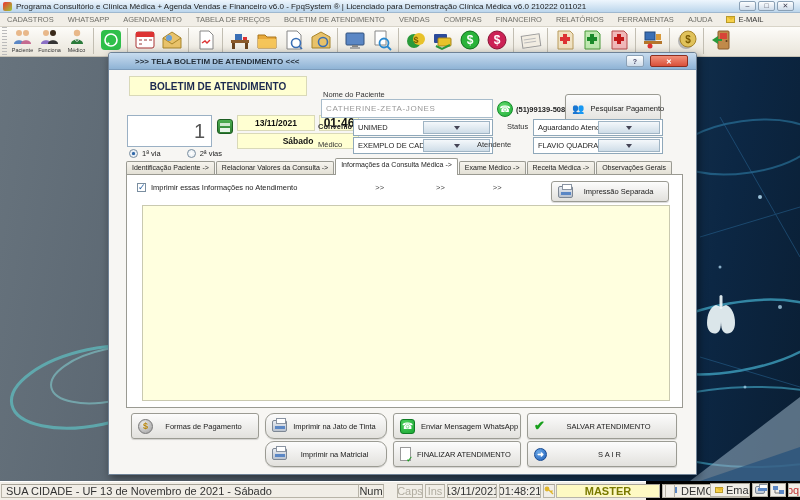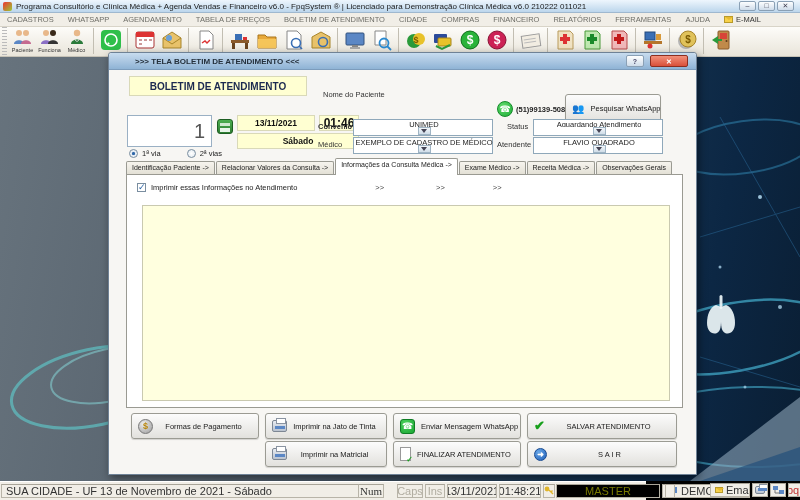--- a/index.html
+++ b/index.html
@@ -40,21 +40,21 @@
     background:linear-gradient(100deg,#67737d 0%,#57636e 30%,#3c4b5a 52%,#16334f 72%,#0c2744 86%,#0a1e33 100%); }
   .desktop svg { position:absolute; left:0; top:0; }
 
   
   .statusbar { position:absolute; left:0; top:481px; width:646px; height:19px;
     background:#f1eee7; border-top:1px solid #fff; font-size:11px; color:#333; }
   .sb-panel { position:absolute; top:2px; height:14px; border:1px solid #b8b4a8;
     border-top-color:#a8a498; background:#f1eee7; display:flex; align-items:center;
     padding:0 4px; white-space:nowrap; overflow:hidden; }
   .sb-dim { color:#b0aca0; }
-  .sb-green { background:#000000; justify-content:center; color:#7a7a00; font-weight:normal; }
+  .sb-green { background:#fef9c3; justify-content:center; color:#7a7a00; font-weight:bold; }
   .sb-red { color:#c03030; }
   .mini { display:inline-block; flex:0 0 auto; }
 
   
   .dialog { position:absolute; left:108px; top:52px; width:589px; height:423px;
     background:#f5f4f0; border:1px solid #6f8296; border-radius:3px 3px 0 0;
     box-shadow:2px 3px 8px rgba(0,0,0,.45); }
   .d-title { position:absolute; left:0; top:0; width:100%; height:17px;
     background:linear-gradient(#c8dcef,#8fb3d5); border-bottom:1px solid #7c9cbc;
     border-radius:3px 3px 0 0; display:flex; align-items:center;
@@ -77,21 +77,21 @@
 
   .radio-row { position:absolute; left:20px; top:79px; display:flex; gap:26px; font-size:7.5px; color:#222; }
   .radio { display:flex; align-items:center; gap:4px; }
   .rdot { width:9px; height:9px; border-radius:50%; border:1px solid #7a8ea0; background:radial-gradient(#fff,#dfe8ef); position:relative; }
   .rdot.on:before { content:""; position:absolute; left:2px; top:2px; width:3px; height:3px; border-radius:50%; background:#2d66a8; box-shadow:0 0 1px #2d66a8; }
 
   .flabel { position:absolute; font-size:7.5px; color:#333; white-space:nowrap; }
   .tinput { position:absolute; background:#fff; border:1px solid #a8bccb; font-size:8px; color:#999;
     display:flex; align-items:center; padding:0 4px; letter-spacing:.6px; }
   .dropdown { position:absolute; background:#fff; border:1px solid #8fa8ba; font-size:7.5px; color:#222;
-    display:flex; align-items:center; padding:0 2px 0 4px;flex-direction:column; }
+    display:flex; align-items:center; padding:0 2px 0 4px; }
   .dropdown span { flex:1; white-space:nowrap; overflow:hidden; }
   .dd-arrow { width:13px; height:13px; flex:0 0 13px; background:linear-gradient(#f4f8fb,#cfdde8); border:1px solid #9fb4c4;
     display:flex; align-items:center; justify-content:center; }
   .dd-arrow:before { content:""; border-left:3px solid transparent; border-right:3px solid transparent; border-top:4px solid #445; }
 
   .wa-mini { position:absolute; left:388px; top:31px; width:16px; height:16px; border-radius:50%;
     background:radial-gradient(circle at 35% 30%,#5fd86a,#1faf38); border:1px solid #148a2a;
     color:#fff; font-size:9px; display:flex; align-items:center; justify-content:center; }
   .phone { position:absolute; left:407px; top:35px; font-size:7.5px; font-weight:bold; color:#222; }
 
@@ -113,21 +113,21 @@
   .cbox:before { content:"✓"; position:absolute; left:0px; top:-2px; font-size:9px; color:#2d66a8; }
   .chev { color:#444; font-size:7.5px; }
   .chev1 { margin-left:78px; } .chev2 { margin-left:52px; } .chev3 { margin-left:48px; }
   .sep-btn { position:absolute; right:8px; top:-2px; width:118px; height:21px; }
   .notes { position:absolute; left:15px; top:30px; width:528px; height:196px; background:#ffffdf;
     border:1px solid #c9c9b0; font-size:8px; color:#333; }
 
   
   .act { position:absolute; height:26px; }
   .r1 { top:343px; } .r2 { top:371px; }
-  .c1 { left:22px; width:128px; } .c2 { left:156px; width:122px; } .c3 { left:284px; width:128px; } .c4 { left:418px; width:150px; }
+  .c1 { left:22px; width:128px; } .c2 { left:156px; width:122px;border-radius:9px; } .c3 { left:284px; width:128px; } .c4 { left:418px; width:150px; }
 
   
   .coin-g { width:15px; height:15px; border-radius:50%; background:radial-gradient(circle at 35% 30%,#eee,#9a9a9a);
     border:1px solid #777; color:#b8860b; font-size:9px; font-weight:bold; display:flex; align-items:center; justify-content:center; }
   .printer-g { width:15px; height:12px; position:relative; background:linear-gradient(#e8ecf2,#b9c2cf); border:1px solid #7d8794; border-radius:2px; }
   .printer-g:before { content:""; position:absolute; left:3px; top:-3px; width:8px; height:4px; background:#fff; border:1px solid #8a94a2; }
   .printer-g:after { content:""; position:absolute; left:2px; bottom:2px; width:10px; height:3px; background:#5b87c5; }
   .wa-g { width:15px; height:15px; border-radius:3px; background:radial-gradient(circle at 35% 30%,#4fd35f,#18a532);
     border:1px solid #0f7d24; color:#fff; font-size:9px; display:flex; align-items:center; justify-content:center; }
   .check-g { color:#18a01c; font-size:13px; font-weight:bold; line-height:12px; }
@@ -151,21 +151,21 @@
       <span class="win-btn">✕</span>
     </span>
   </div>
 
   <div class="menubar">
     <span class="menu-item">CADASTROS</span>
     <span class="menu-item">WHATSAPP</span>
     <span class="menu-item">AGENDAMENTO</span>
     <span class="menu-item">TABELA DE PREÇOS</span>
     <span class="menu-item">BOLETIM DE ATENDIMENTO</span>
-    <span class="menu-item">CIDADE</span>
+    <span class="menu-item">VENDAS</span>
     <span class="menu-item">COMPRAS</span>
     <span class="menu-item">FINANCEIRO</span>
     <span class="menu-item">RELATÓRIOS</span>
     <span class="menu-item">FERRAMENTAS</span>
     <span class="menu-item">AJUDA</span>
     <span class="menu-item menu-mail">
       <span class="env"></span>
       <span>E-MAIL</span>
     </span>
   </div>
@@ -410,43 +410,44 @@
           <span class="rdot on"></span>
           <span>1ª via</span>
         </span>
         <span class="radio">
           <span class="rdot"></span>
           <span>2ª vias</span>
         </span>
       </div>
 
       <div class="flabel" style="left:214px; top:20px;">Nome do Paciente</div>
+      <div class="tinput" style="left:212px; top:29px; width:172px; height:19px;">CATHERINE-ZETA-JONES</div>
       <div class="wa-mini">☎</div>
       <div class="phone">(51)99139-5089</div>
       <div class="btn search-btn">
         <span class="bico ppl-g">👥</span>
-        <span class="blabel">Pesquisar WhatsApp</span>
+        <span class="blabel">Pesquisar Pagamento</span>
       </div>
 
       <div class="flabel" style="left:209px; top:52px;font-weight:bold;">Convenio</div>
       <div class="dropdown" style="left:244px; top:49px; width:140px; height:17px;">
         <span>UNIMED</span>
         <span class="dd-arrow"></span>
       </div>
       <div class="flabel" style="left:209px; top:70px;">Médico</div>
       <div class="dropdown" style="left:244px; top:67px; width:140px; height:17px;">
         <span>EXEMPLO DE CADASTRO DE MÉDICO</span>
         <span class="dd-arrow"></span>
       </div>
       <div class="flabel" style="left:398px; top:52px;">Status</div>
       <div class="dropdown" style="left:424px; top:49px; width:130px; height:17px;">
         <span>Aguardando Atendimento</span>
         <span class="dd-arrow"></span>
       </div>
-      <div class="flabel" style="left:388px; top:70px;">Atendente</div>
+      <div class="flabel" style="left:368px; top:70px;">Atendente</div>
       <div class="dropdown" style="left:424px; top:67px; width:130px; height:17px;">
         <span>FLAVIO QUADRADO</span>
         <span class="dd-arrow"></span>
       </div>
 
       <div class="tabs">
         <span class="tab">Identificação Paciente -&gt;</span>
         <span class="tab">Relacionar Valores da Consulta -&gt;</span>
         <span class="tab active">Informações da Consulta Médica -&gt;</span>
         <span class="tab">Exame Médico -&gt;</span>
@@ -454,20 +455,24 @@
         <span class="tab">Observações Gerais</span>
       </div>
 
       <div class="tab-panel">
         <div class="cb-row">
           <span class="cbox"></span>
           <span>Imprimir essas Informações no Atendimento</span>
           <span class="chev chev1">&gt;&gt;</span>
           <span class="chev chev2">&gt;&gt;</span>
           <span class="chev chev3">&gt;&gt;</span>
+          <div class="btn sep-btn">
+            <span class="bico printer-g"></span>
+            <span class="blabel">Impressão Separada</span>
+          </div>
         </div>
         <div class="notes"></div>
       </div>
 
       <div class="btn act r1 c1">
         <span class="bico coin-g">$</span>
         <span class="blabel">Formas de Pagamento</span>
       </div>
       <div class="btn act r1 c2">
         <span class="bico printer-g"></span>
@@ -492,21 +497,21 @@
       <div class="btn act r2 c4">
         <span class="bico sair-g">➜</span>
         <span class="blabel">S A I R</span>
       </div>
 
     </div>
   </div>
 
   <div class="statusbar">
     <div class="sb-panel" style="left:1px; width:366px;">SUA CIDADE - UF 13 de Novembro de 2021 - Sábado</div>
-    <div class="sb-panel" style="left:358px; width:26px; justify-content:center;font-family:Liberation Serif, serif;">Num</div>
+    <div class="sb-panel" style="left:358px; width:26px; justify-content:center;">Num</div>
     <div class="sb-panel sb-dim" style="left:397px; width:26px; justify-content:center;">Caps</div>
     <div class="sb-panel sb-dim" style="left:425px; width:20px; justify-content:center;">Ins</div>
     <div class="sb-panel" style="left:447px; width:50px; justify-content:center;">13/11/2021</div>
     <div class="sb-panel" style="left:499px; width:42px; justify-content:center;">01:48:21</div>
     <div class="sb-panel" style="left:543px; width:12px; padding:0;">
       <svg class="mini" width="10" height="10" viewBox="0 0 10 10">
           <circle cx="3" cy="3" r="2.4" fill="#e0b52a"></circle>
           <path d="M5 4l4 4M7 6l1.5-1.5" stroke="#e0b52a" stroke-width="1.4"></path>
         </svg>
     </div>

